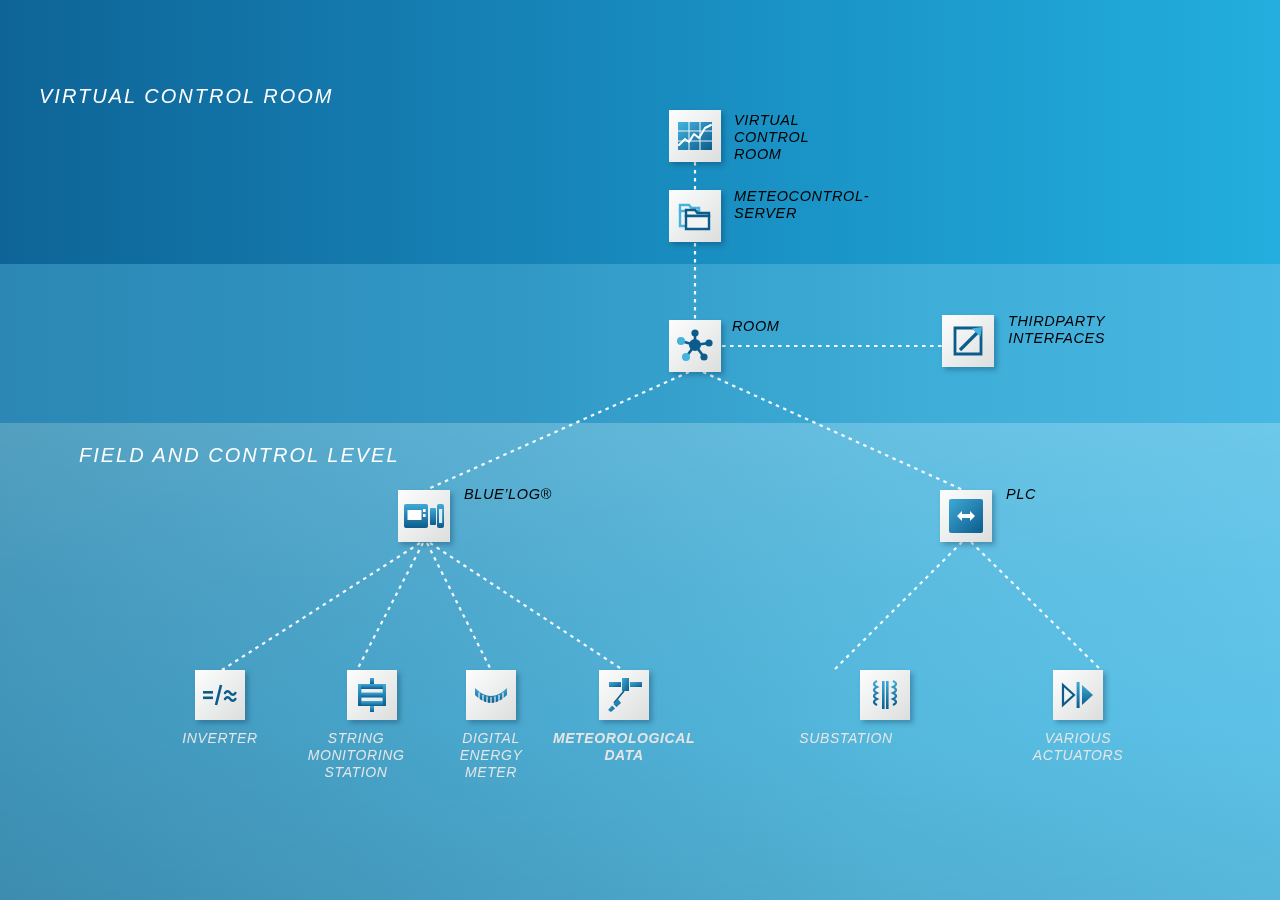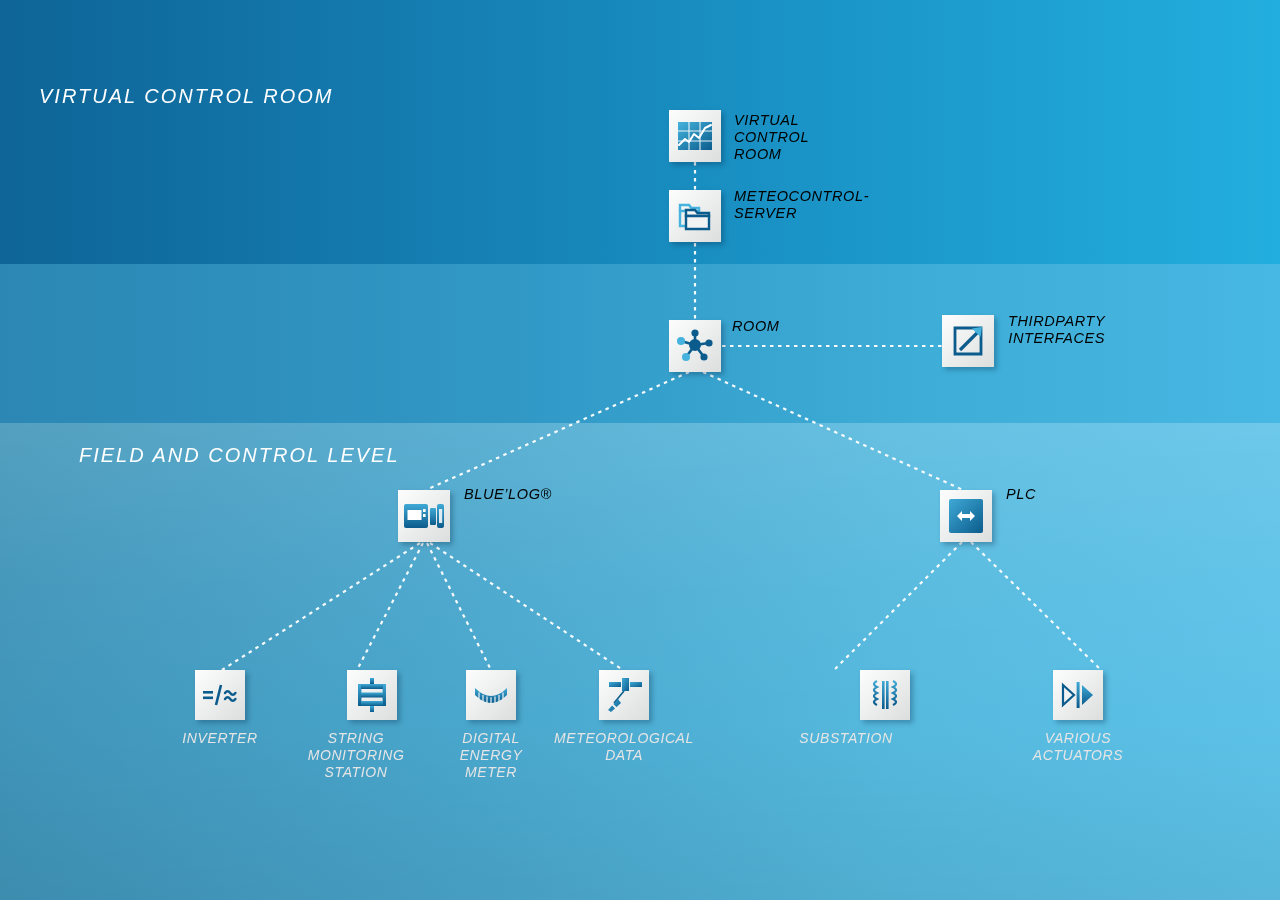--- a/index.html
+++ b/index.html
@@ -309,21 +309,21 @@
           </defs>
           <rect x="4" y="5" width="12" height="5" fill="url(#gSat)"></rect>
           <rect x="25" y="5" width="12" height="5" fill="url(#gSat)"></rect>
           <rect x="17" y="1" width="7" height="13" fill="url(#gSat)"></rect>
           <line x1="19" y1="14" x2="9" y2="26" stroke="#0b5c8c" stroke-width="1.6"></line>
           <path d="M3 33 L13 22 L16 26 L6 35 Z" fill="url(#gSat)"></path>
           <line x1="3" y1="23" x2="13" y2="33" stroke="#f0f1f1" stroke-width="1.8"></line>
         </svg>
       </span>
     </div>
-    <div class="below-label" style="left:-75px; top:60px;">METEOROLOGICAL
+    <div class="below-label" style="left:-75px; top:60px;font-weight:bold;">METEOROLOGICAL
 DATA</div>
   </div>
 
   <div class="node" style="left:821px; top:670px;padding-left:39px;">
     <div class="tile sz-big">
       <span>
         <svg width="34" height="34" viewBox="0 0 34 34">
           <defs>
             <linearGradient id="gTr" x1="0" y1="0" x2="0" y2="1">
               <stop offset="0%" stop-color="#3fa9d6"></stop>

